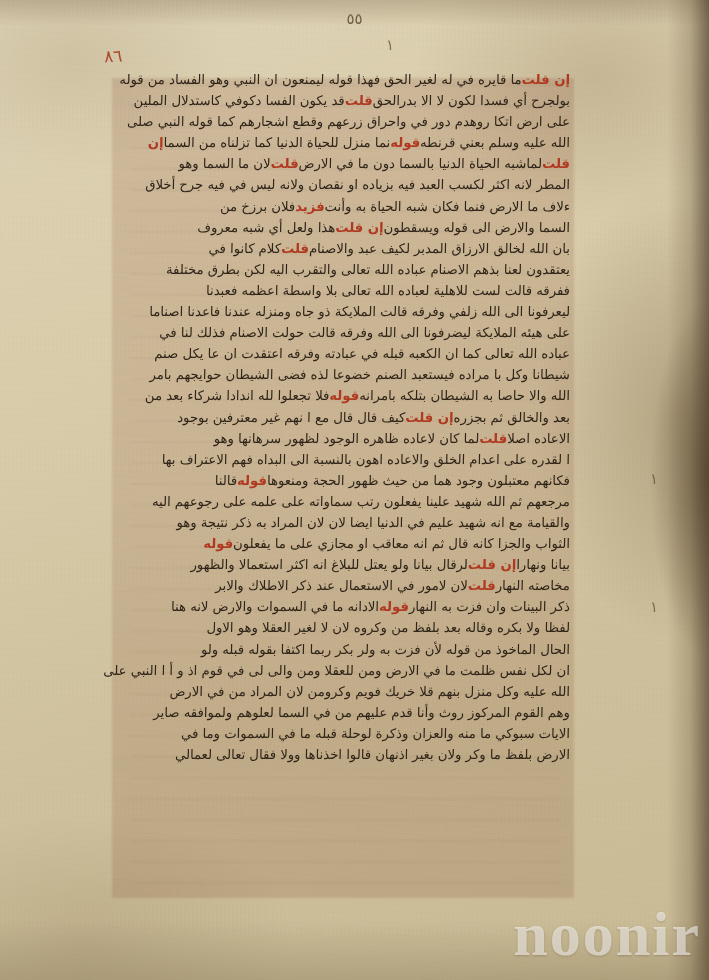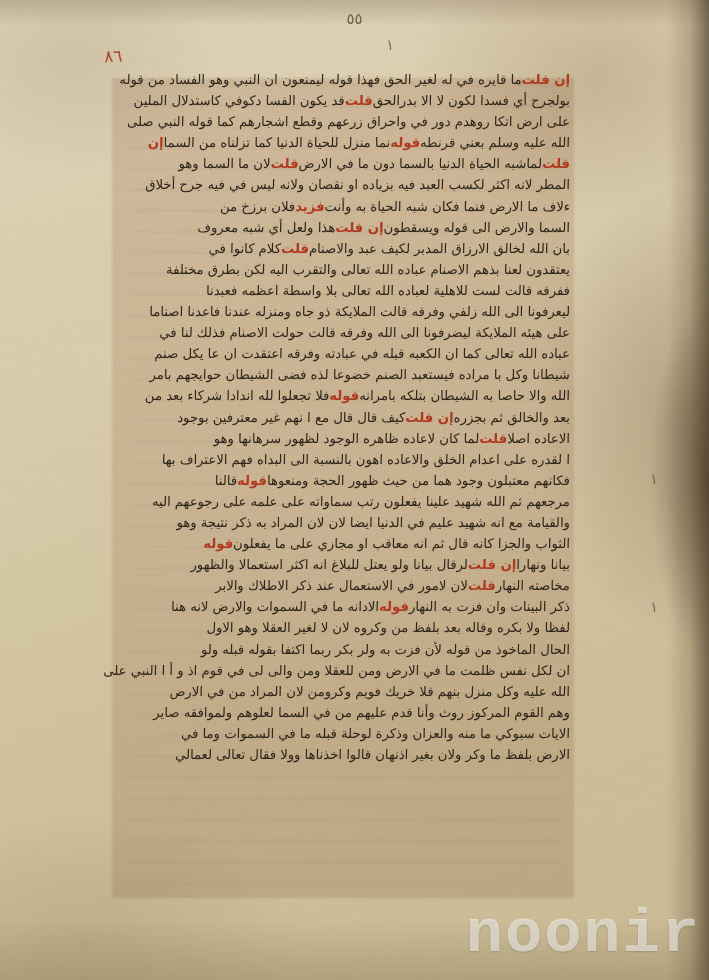--- a/index.html
+++ b/index.html
@@ -137,21 +137,21 @@
   
   .watermark {
     position: absolute;
     right: 8px;
     bottom: 10px;
     font-size: 62px;
     font-weight: bold;
     letter-spacing: 2px;
     color: rgba(255,255,255,0.55);
     text-shadow: 0 1px 2px rgba(80,60,40,0.25);
-    font-family: Liberation Mono, monospace;
+    font-family: Liberation Serif, serif;
     pointer-events: none;
   }
   .corner-dark {
     position: absolute;
     right: 0; top: 300px;
     width: 60px; height: 360px;
     background: radial-gradient(ellipse at 100% 50%, rgba(70,52,32,0.55), rgba(70,52,32,0) 70%);
   }
 </style>
 </head>

